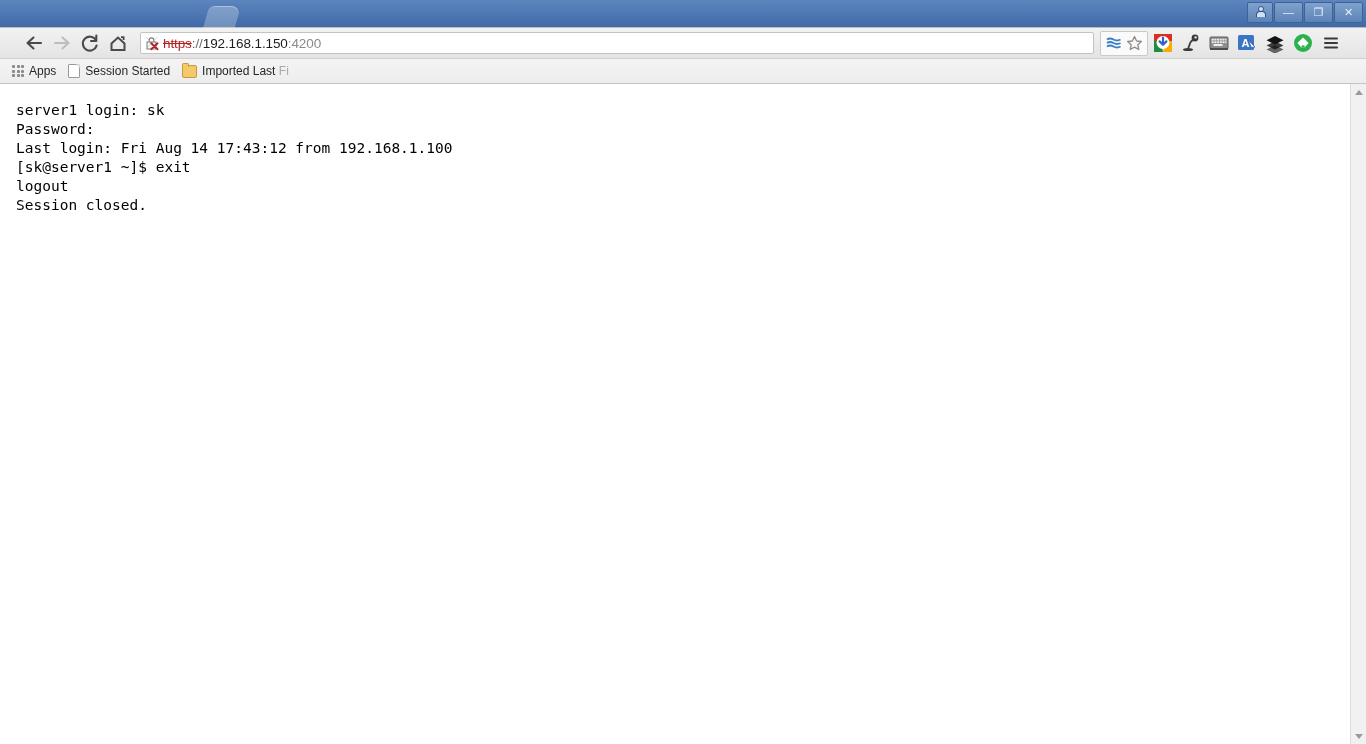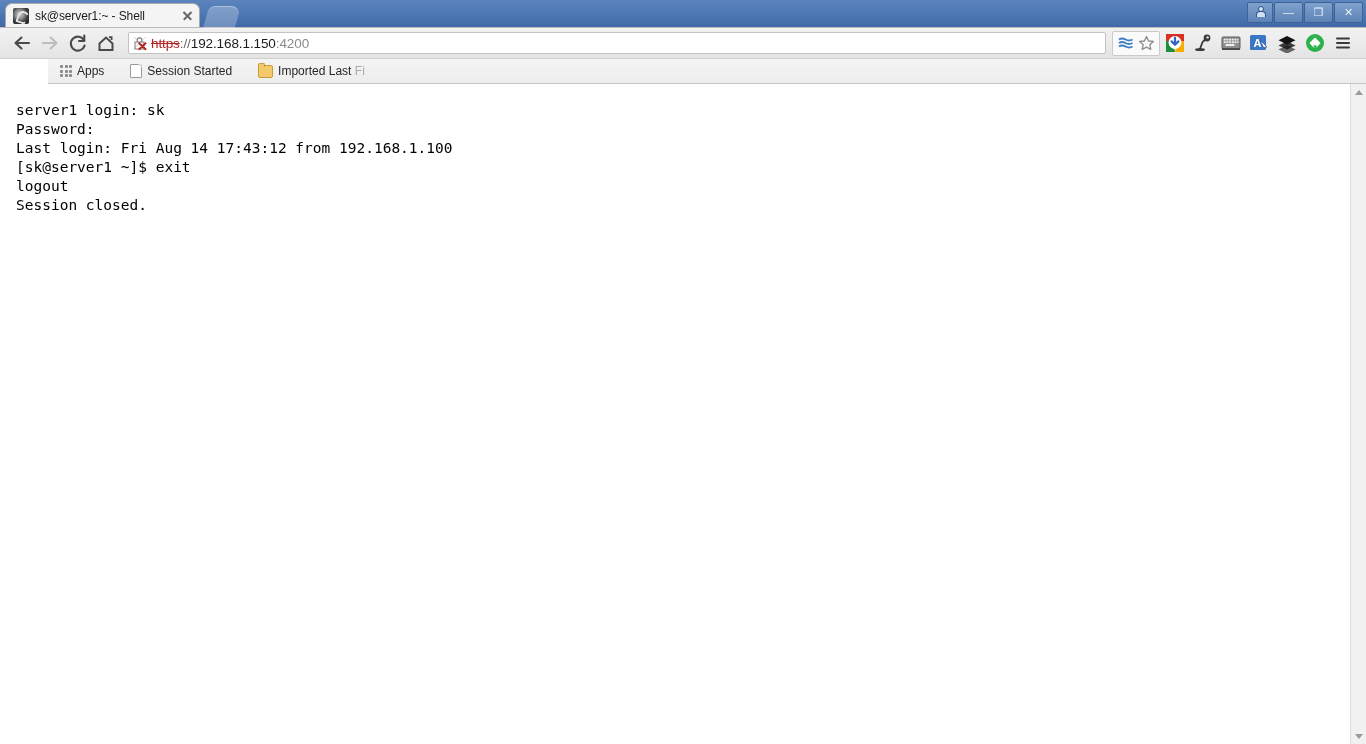--- a/index.html
+++ b/index.html
@@ -140,21 +140,21 @@
     border-radius: 4px 4px 0 0;
     background: #cfe0f4; border: 1px solid #2f5285; border-bottom: none;
   }
 
   
   .toolbar {
     height: 30px;
     background: linear-gradient(to bottom, #f2f2f2, #e4e4e4);
     display: flex;
     align-items: center;
-    padding: 0 8px;
+    padding: 0 20px;
     border-bottom: 1px solid #cfcfcf;
     position: relative;
   }
   .navbtn {
     width: 28px; height: 28px;
     display: flex; align-items: center; justify-content: center;
     flex: 0 0 auto;
   }
   .arrow-svg { display: block; }
 
@@ -212,22 +212,21 @@
   }
 
   
   .bookmarks {
     height: 24px;
     background: linear-gradient(to bottom, #f4f4f4, #ededed);
     border-bottom: 1px solid #c4c4c4;
     display: flex;
     align-items: center;
     padding: 0 6px;
-    gap: 14px;
-    margin-left: 48px;
+    gap: 0;
   }
   .bm {
     display: flex;
     align-items: center;
     gap: 5px;
     padding: 2px 6px;
     font-size: 12px;
     color: #262626;
     white-space: nowrap;
     border-radius: 2px;
@@ -365,25 +364,20 @@
     border-radius: 2px;
   }
 </style>
 </head>
 <body>
 
 <div id="browser">
 
   <div class="tabstrip">
 
-    <div class="tab">
-      <div class="tab-favicon"></div>
-      <div class="tab-title">sk@server1:~ - Shell</div>
-      <div class="tab-close"></div>
-    </div>
 
     <div class="newtab"></div>
 
     <div class="wincontrols">
       <div class="wbtn user">
         <div class="user-glyph"></div>
       </div>
       <div class="wbtn">
         <span>—</span>
       </div>

